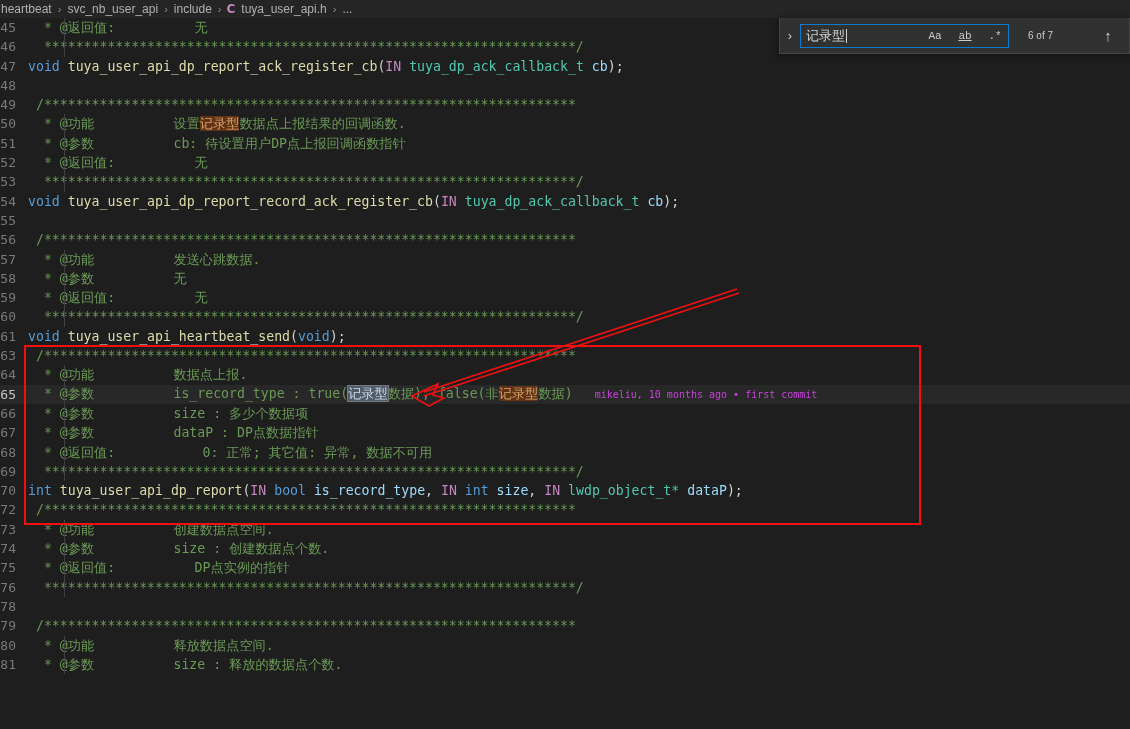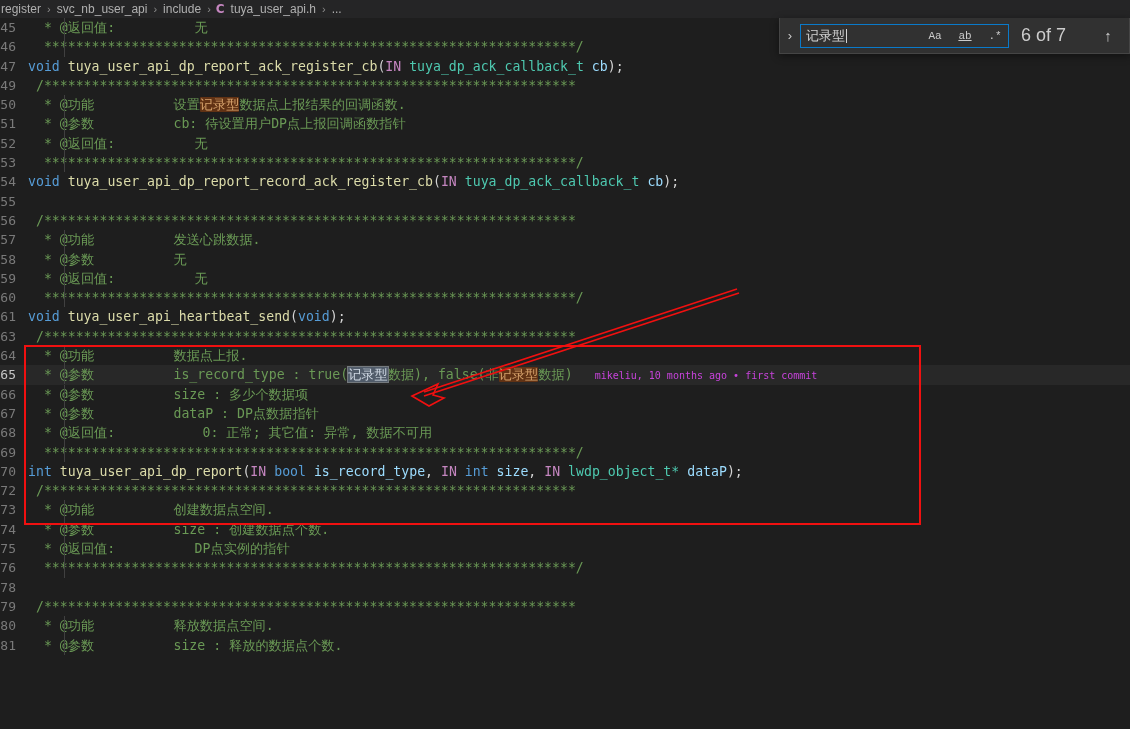--- a/index.html
+++ b/index.html
@@ -191,22 +191,22 @@
     color: #cccccc;
     font-size: 11px;
     cursor: pointer;
     border-radius: 3px;
     font-family: Liberation Mono, monospace;
     user-select: none;
     margin-left: 8px;
   }
   #find-count {
     color: #cccccc;
-    font-size: 18px;
-    margin-left: 12px;
+    font-size: 10px;
+    margin-left: 19px;
     white-space: nowrap;
     font-family: "Liberation Sans", sans-serif;
   }
   #find-prev {
     position: absolute;
     right: 10px;
     width: 22px;
     height: 22px;
     display: flex;
     align-items: center;
@@ -223,37 +223,38 @@
     top: 0; left: 0;
     width: 1130px; height: 729px;
     pointer-events: none;
     z-index: 30;
   }
 </style>
 </head>
 <body>
 
 <div id="breadcrumb-bar">
-  <span class="crumb">register</span>
+  <span class="crumb">heartbeat</span>
   <span class="sep">›</span>
   <span class="crumb">svc_nb_user_api</span>
   <span class="sep">›</span>
   <span class="crumb">include</span>
   <span class="sep">›</span>
   <span class="c-icon">C</span>
   <span class="crumb">tuya_user_api.h</span>
   <span class="sep">›</span>
   <span class="crumb">...</span>
 </div>
 
 <div id="editor">
   <div id="code-lines">
       <div class="code-line"><div class="ln">45</div><div class="code"><span class="guide"></span><span class="cmt">  * @返回值:          无</span></div></div>
       <div class="code-line"><div class="ln">46</div><div class="code"><span class="guide"></span><span class="cmt">  *******************************************************************/</span></div></div>
       <div class="code-line"><div class="ln">47</div><div class="code"><span class="kw">void</span><span class="plain"> </span><span class="fn">tuya_user_api_dp_report_ack_register_cb</span><span class="punc">(</span><span class="mac">IN</span><span class="plain"> </span><span class="typ">tuya_dp_ack_callback_t</span><span class="plain"> </span><span class="var">cb</span><span class="punc">);</span></div></div>
+      <div class="code-line"><div class="ln">48</div><div class="code"></div></div>
       <div class="code-line"><div class="ln">49</div><div class="code"><span class="cmt"> /*******************************************************************</span></div></div>
       <div class="code-line"><div class="ln">50</div><div class="code"><span class="guide"></span><span class="cmt">  * @功能          设置</span><span class="cmt hl">记录型</span><span class="cmt">数据点上报结果的回调函数.</span></div></div>
       <div class="code-line"><div class="ln">51</div><div class="code"><span class="guide"></span><span class="cmt">  * @参数          cb: 待设置用户DP点上报回调函数指针</span></div></div>
       <div class="code-line"><div class="ln">52</div><div class="code"><span class="guide"></span><span class="cmt">  * @返回值:          无</span></div></div>
       <div class="code-line"><div class="ln">53</div><div class="code"><span class="guide"></span><span class="cmt">  *******************************************************************/</span></div></div>
       <div class="code-line"><div class="ln">54</div><div class="code"><span class="kw">void</span><span class="plain"> </span><span class="fn">tuya_user_api_dp_report_record_ack_register_cb</span><span class="punc">(</span><span class="mac">IN</span><span class="plain"> </span><span class="typ">tuya_dp_ack_callback_t</span><span class="plain"> </span><span class="var">cb</span><span class="punc">);</span></div></div>
       <div class="code-line"><div class="ln">55</div><div class="code"></div></div>
       <div class="code-line"><div class="ln">56</div><div class="code"><span class="cmt"> /*******************************************************************</span></div></div>
       <div class="code-line"><div class="ln">57</div><div class="code"><span class="guide"></span><span class="cmt">  * @功能          发送心跳数据.</span></div></div>
       <div class="code-line"><div class="ln">58</div><div class="code"><span class="guide"></span><span class="cmt">  * @参数          无</span></div></div>

